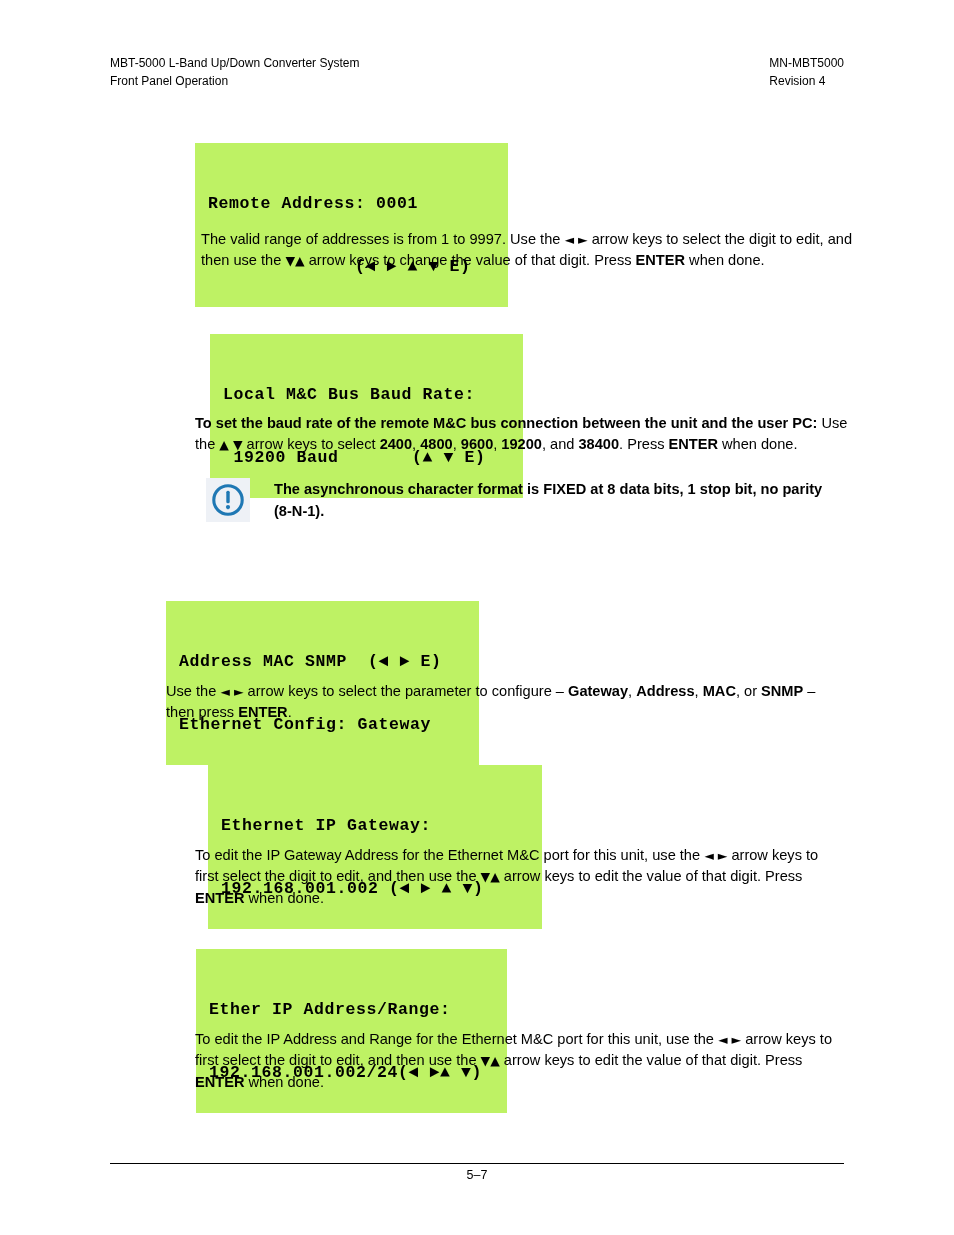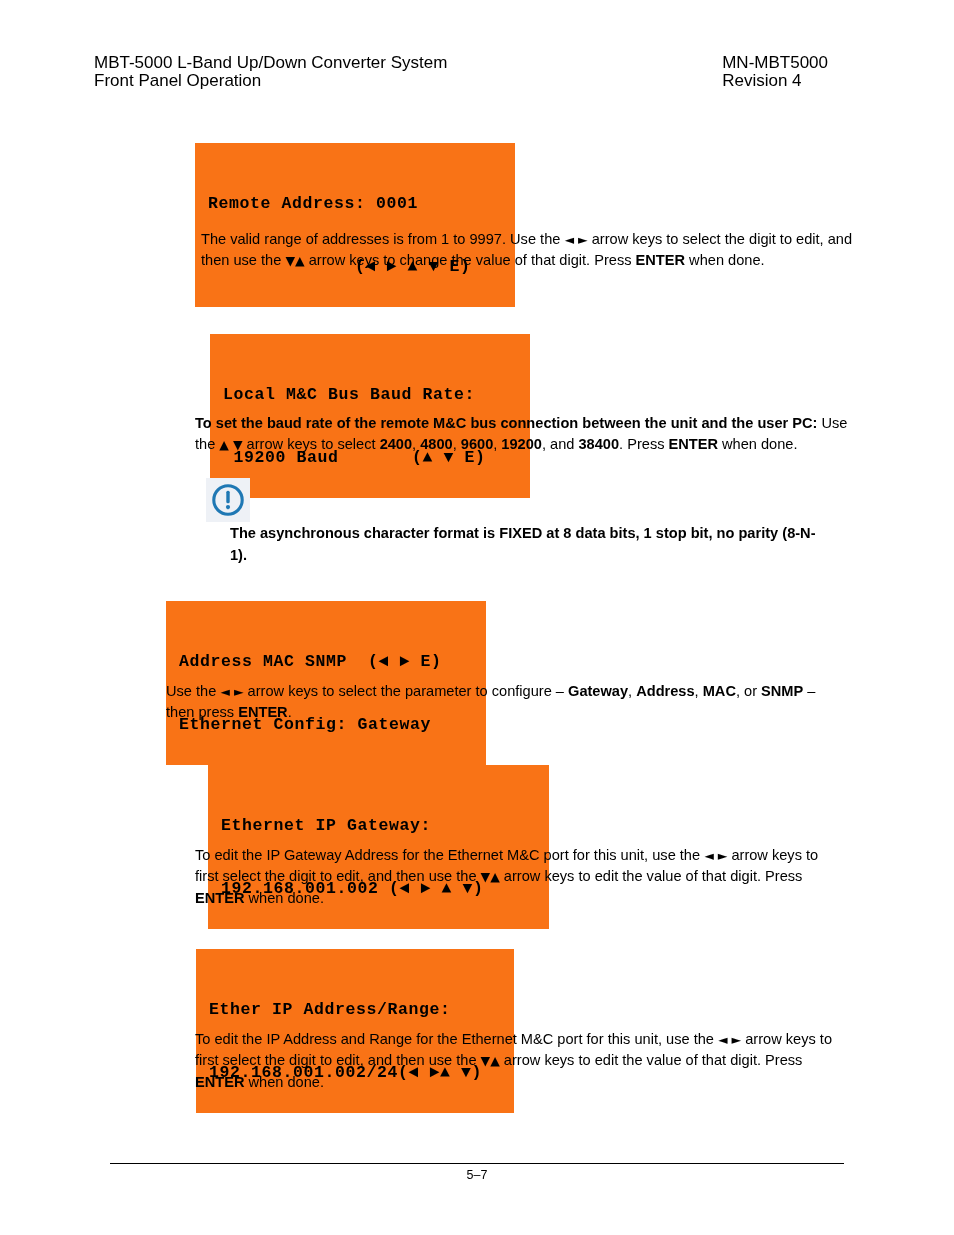--- a/index.html
+++ b/index.html
@@ -12,44 +12,44 @@
     height: 1235px;
     position: relative;
     font-family: "Liberation Sans", sans-serif;
     color: #000000;
     overflow: hidden;
   }
 
   
   .page-header {
     position: absolute;
-    left: 94px;
+    left: 110px;
     top: 54px;
     width: 734px;
     display: flex;
     justify-content: space-between;
     align-items: flex-start;
-    font-size: 17px;
+    font-size: 12px;
     line-height: 18px;
   }
   .page-header .hdr-left  { text-align: left; }
   .page-header .hdr-right { text-align: left; }
   .hdr-line { white-space: nowrap; }
 
   
   .lcd {
     position: absolute;
-    background: #f97316;
+    background: #bef264;
     font-family: "Liberation Mono", "DejaVu Sans Mono", monospace;
     font-weight: bold;
     font-size: 16.5px;
     line-height: 21px;
     letter-spacing: 0.6px;
     color: #000000;
-    padding: 8px 8px 9px 0;
+    padding: 8px 1px 9px 0;
     white-space: pre;
   }
   .lcd .lcd-line {
     display: block;
     padding-left: 13px;
     white-space: pre;
   }
 
   #lcd-remote-address   { left: 195px; top: 143px; width: 312px; }
   #lcd-baud-rate        { left: 210px; top: 334px; width: 312px; }
@@ -73,22 +73,21 @@
   #para-ip-gateway     { left: 195px; top: 830px; width: 650px; }
   #para-ip-range       { left: 195px; top: 1014px; width: 655px; }
 
   
   #note-callout {
     position: absolute;
     left: 206px;
     top: 478px;
     width: 625px;
     display: flex;
-    align-items: flex-start;
-    flex-direction: column;
+    align-items: center;
   }
   #note-callout .note-icon-box {
     width: 44px;
     height: 44px;
     flex: 0 0 44px;
     background: #eef1f6;
     display: flex;
     align-items: center;
     justify-content: center;
   }

